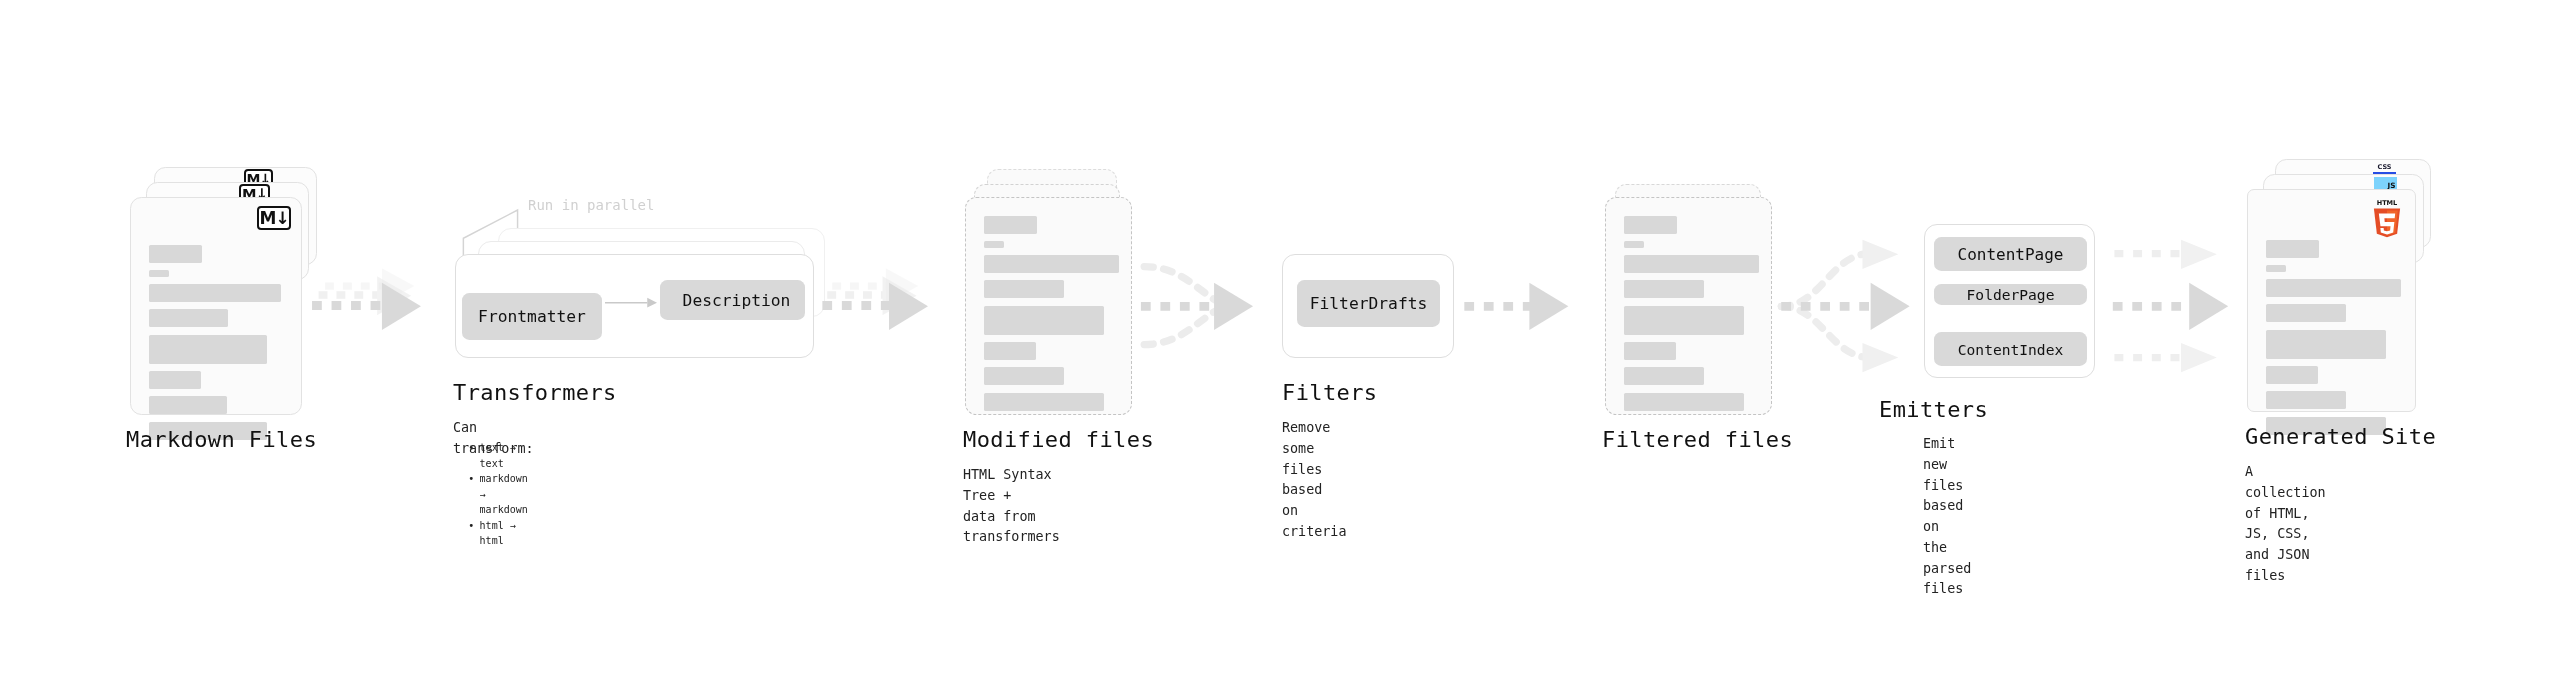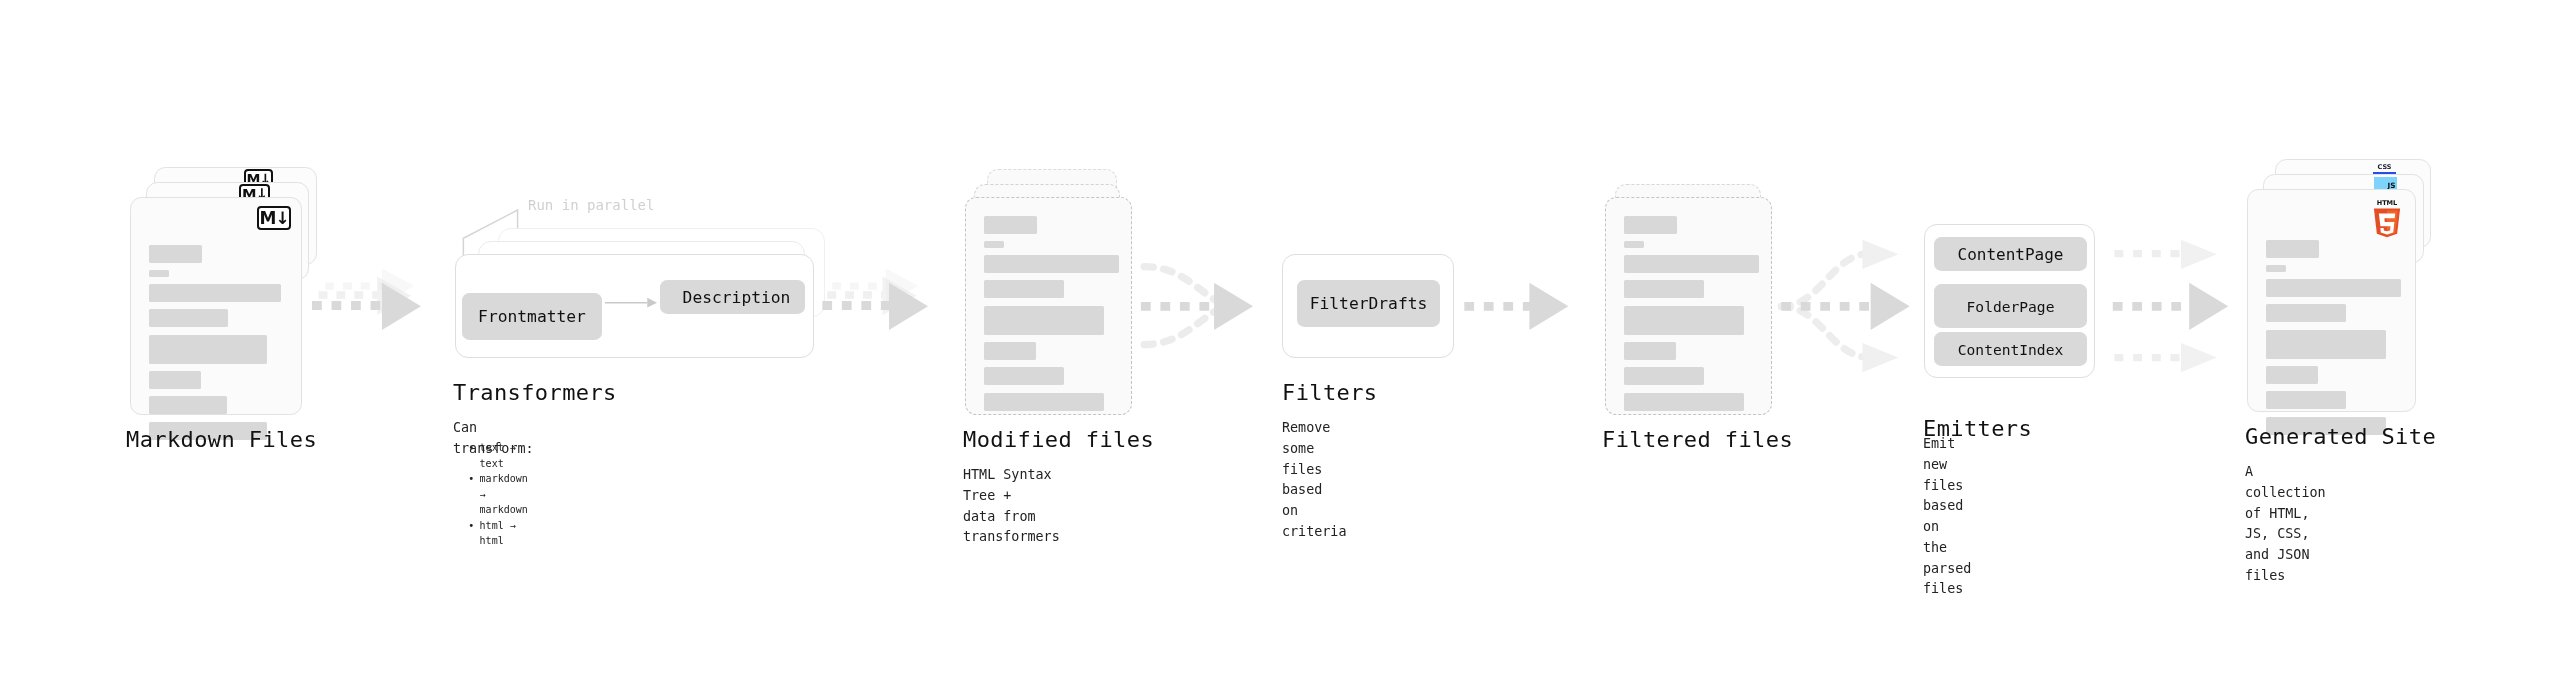--- a/index.html
+++ b/index.html
@@ -210,21 +210,21 @@
     <div class="pbox" style="left:478px; top:241px; width:327px; height:89px; border-color:#ebebeb;"></div>
     <div class="pill" style="left:490px; top:267px; width:114px; height:44px; background:#e6e6e6;"></div>
     <div class="pill" style="left:648px; top:267px; width:122px; height:44px; background:#e6e6e6;"></div>
     <svg class="ov" width="57" height="11.4" style="left:609px; top:274px;" viewBox="0 0 70 14">
       <path d="M0 6 H 36" stroke="#e4e4e4" stroke-width="2" fill="none"></path>
       <path d="M36 1 L 46 6 L 36 11 Z" fill="#e4e4e4"></path>
     </svg>
 
     <div class="pbox" style="left:455px; top:254px; width:359px; height:104px;"></div>
     <div class="pill" style="left:462px; top:280px; width:140px; height:47px;margin-top:13px;">Frontmatter</div>
-    <div class="pill" style="left:660px; top:280px; width:145px; height:34px;padding-left:8px;">Description</div>
+    <div class="pill" style="left:660px; top:280px; width:145px; height:40px;padding-left:8px;">Description</div>
     <svg class="ov" width="65" height="13" style="left:605px; top:297px;" viewBox="0 0 80 16">
       <path d="M0 7 H 52" stroke="#c9c9c9" stroke-width="2" fill="none"></path>
       <path d="M52 1 L 64 7 L 52 13 Z" fill="#c9c9c9"></path>
     </svg>
 
     <div class="title" style="left:453px; top:380px;text-align:right;">Transformers</div>
     <div class="subtitle" style="left:453px; top:418px;">Can transform:</div>
     <div class="bullets" style="left:465px; top:440px;">
       <ul>
         <li>text → text</li>
@@ -275,35 +275,35 @@
         <div class="bar" style="width:80px;"></div>
         <div class="bar" style="width:120px;"></div>
       </div>
     </div>
     <div class="title" style="left:1602px; top:427px;">Filtered files</div>
   </div>
 
   <div class="node">
     <div class="pbox" style="left:1924px; top:224px; width:171px; height:154px;"></div>
     <div class="pill" style="left:1934px; top:237px; width:153px; height:34px; font-size:16px;">ContentPage</div>
-    <div class="pill" style="left:1934px; top:284px; width:153px; height:44px; font-size:14.6px;">FolderPage</div>
+    <div class="pill" style="left:1934px; top:284px; width:153px; height:21px; font-size:14.6px;">FolderPage</div>
     <div class="pill" style="left:1934px; top:332px; width:153px; height:34px; font-size:14.6px;">ContentIndex</div>
-    <div class="title" style="left:1923px; top:397px;margin-top:19px;">Emitters</div>
+    <div class="title" style="left:1879px; top:397px;">Emitters</div>
     <div class="subtitle" style="left:1923px; top:434px;">Emit new files based on
 the parsed files</div>
   </div>
 
   <div class="node">
     <div class="card ghost" style="left:2275px; top:159px; width:156px; height:89px;"></div>
     <div class="css-badge" style="left:2373px; top:161px;">CSS</div>
 
     <div class="card ghost" style="left:2263px; top:174px; width:161px; height:89px;"></div>
     <div class="js-badge" style="left:2374px; top:177px;">JS</div>
 
-    <div class="card" style="left:2247px; top:189px; width:169px; height:223px;">
+    <div class="card" style="left:2247px; top:189px; width:169px; height:223px;border-radius:7px;">
       <svg width="36" height="41" style="position:absolute; right:9.8px; top:6.5px;" viewBox="0 0 44 50">
         <text x="22" y="10" font-size="8" font-weight="700" text-anchor="middle" font-family="DejaVu Sans, Liberation Sans, sans-serif" fill="#111">HTML</text>
         <path d="M6 14 L9.6 45 L22 49 L34.4 45 L38 14 Z" fill="#e44d26"></path>
         <path d="M22 16.5 L22 46.8 L32.2 43.6 L35.2 16.5 Z" fill="#f16529"></path>
         <path d="M12 20 h20 l-0.6 6 h-12.6 l0.4 4.4 h11.8 l-1.4 13 -7.6 2.4 -7.6 -2.4 -0.5 -5.6 h4 l0.3 3 3.8 1.1 3.8 -1.1 0.5 -5 h-12.3 z" fill="#fff"></path>
       </svg>
       <div class="bars" style="top:50px;">
         <div class="bar" style="width:53px;"></div>
         <div class="bar tiny" style="width:19.5px;"></div>
         <div class="bar" style="width:135px;"></div>

